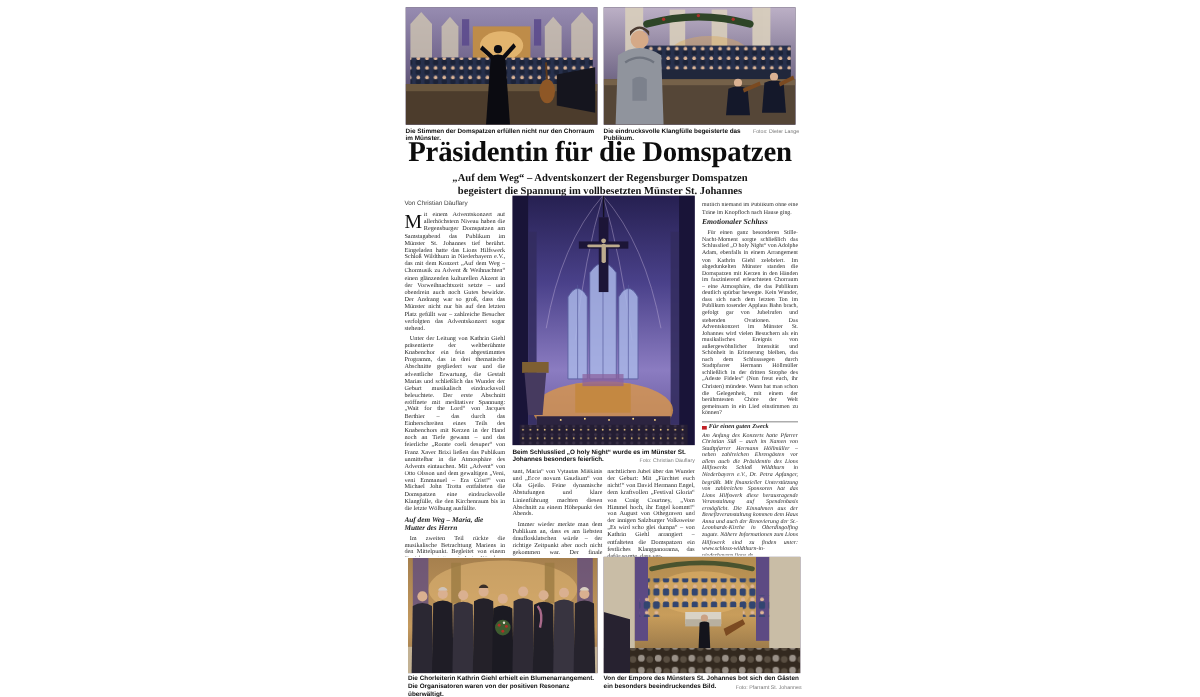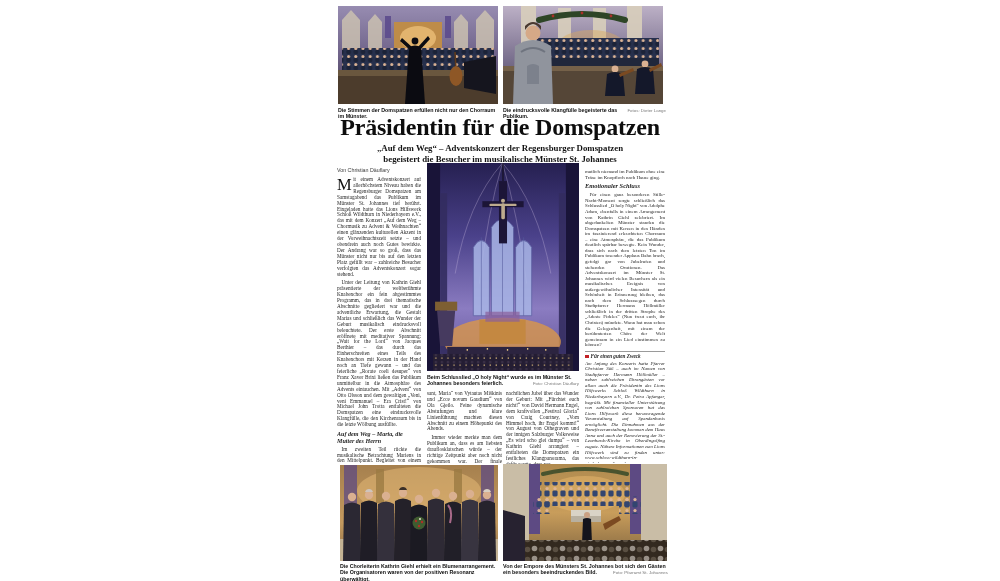--- a/index.html
+++ b/index.html
@@ -149,21 +149,21 @@
 
   <div class="cap capA">Die Stimmen der Domspatzen erfüllen nicht nur den Chorraum im Münster.</div>
   <div class="cap capBrow">
     <span>Die eindrucksvolle Klangfülle begeisterte das Publikum.</span>
     <span class="credit">Fotos: Dieter Lange</span>
   </div>
 
   <h1 class="headline">Präsidentin für die Domspatzen</h1>
   <div class="deck">
     <div>„Auf dem Weg“ – Adventskonzert der Regensburger Domspatzen</div>
-    <div>begeistert die Besucher im musikalische Münster St. Johannes</div>
+    <div>begeistert die Spannung im vollbesetzten Münster St. Johannes</div>
   </div>
   <div class="byline">Von Christian Däuflary</div>
 
   <div class="bodycol col1">
     <p><span class="dropcap">M</span><span>it einem Adventskonzert auf allerhöchstem Niveau haben die Regensburger Domspatzen am Samstagabend das Publikum im Münster St. Johannes tief berührt. Eingeladen hatte das Lions Hilfswerk Schloß Wildthurn in Niederbayern e.V., das mit dem Konzert „Auf dem Weg – Chormusik zu Advent &amp; Weihnachten“ einen glänzenden kulturellen Akzent in der Vorweihnachtszeit setzte – und obendrein auch noch Gutes bewirkte. Der Andrang war so groß, dass das Münster nicht nur bis auf den letzten Platz gefüllt war – zahlreiche Besucher verfolgten das Adventskonzert sogar stehend.</span></p>
     <p class="ind">Unter der Leitung von Kathrin Giehl präsentierte der weltberühmte Knabenchor ein fein abgestimmtes Programm, das in drei thematische Abschnitte gegliedert war und die adventliche Erwartung, die Gestalt Marias und schließlich das Wunder der Geburt musikalisch eindrucksvoll beleuchtete. Der erste Abschnitt eröffnete mit meditativer Spannung: „Wait for the Lord“ von Jacques Berthier – das durch das Einherschreiten eines Teils des Knabenchors mit Kerzen in der Hand noch an Tiefe gewann – und das feierliche „Rorate coeli desuper“ von Franz Xaver Brixi ließen das Publikum unmittelbar in die Atmosphäre des Advents eintauchen. Mit „Advent“ von Otto Olsson und dem gewaltigen „Veni, veni Emmanuel – Era Crist!“ von Michael John Trotta entfalteten die Domspatzen eine eindrucksvolle Klangfülle, die den Kirchenraum bis in die letzte Wölbung ausfüllte.</p>
     <h3 class="subhead">Auf dem Weg – Maria, die Mutter des Herrn</h3>
     <p class="ind">Im zweiten Teil rückte die musikalische Betrachtung Mariens in den Mittelpunkt. Begleitet von einem Streicherquartett sowie Luise Künzl am Klavier, zelebrierte der Chor die Werke „Gloriosa dicta</p>
   </div>
 

